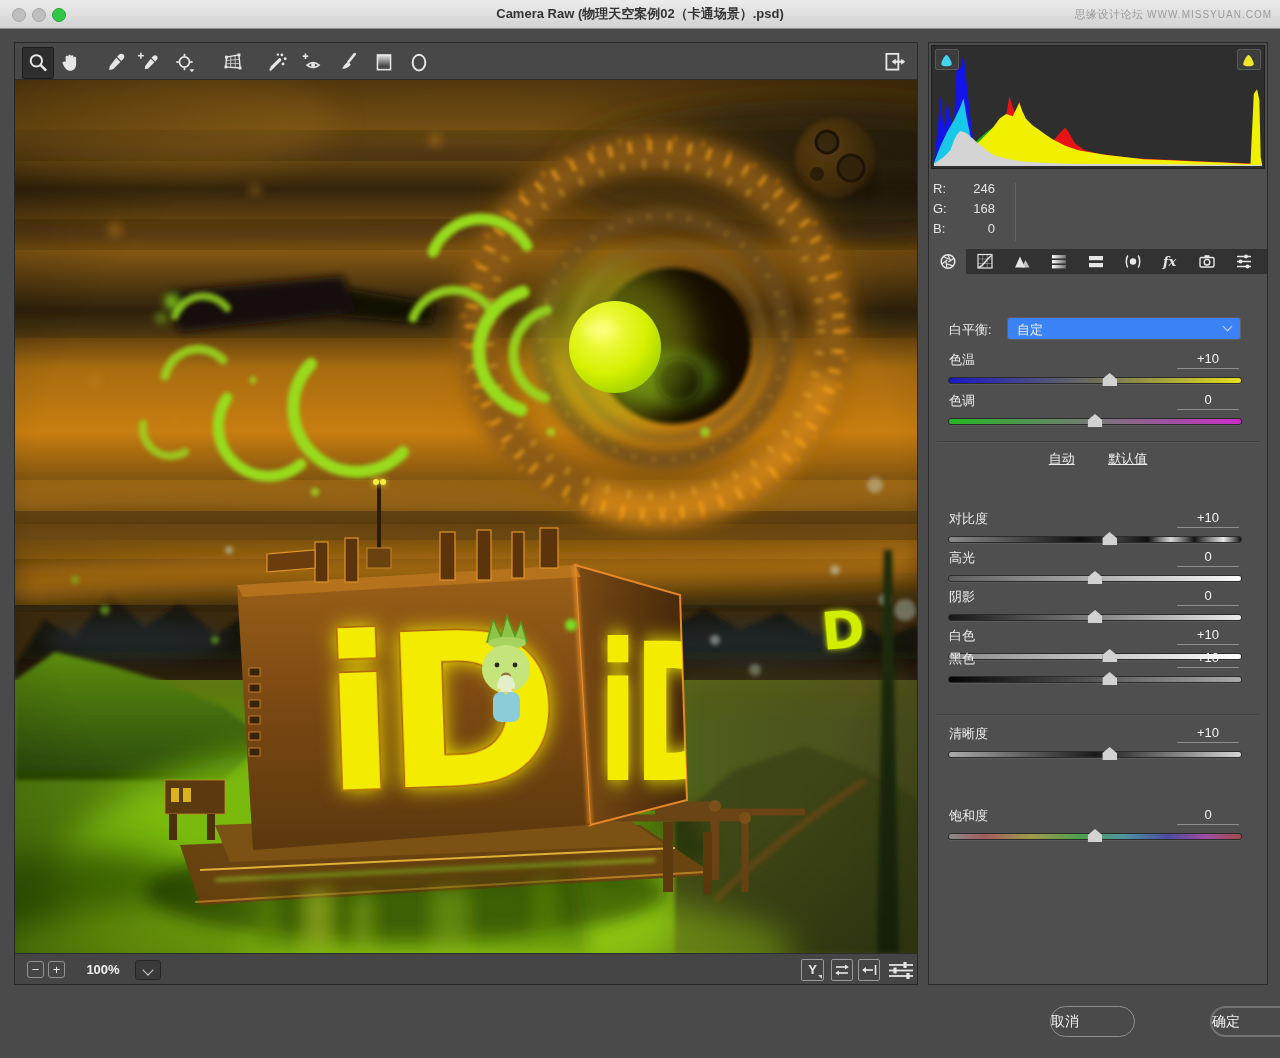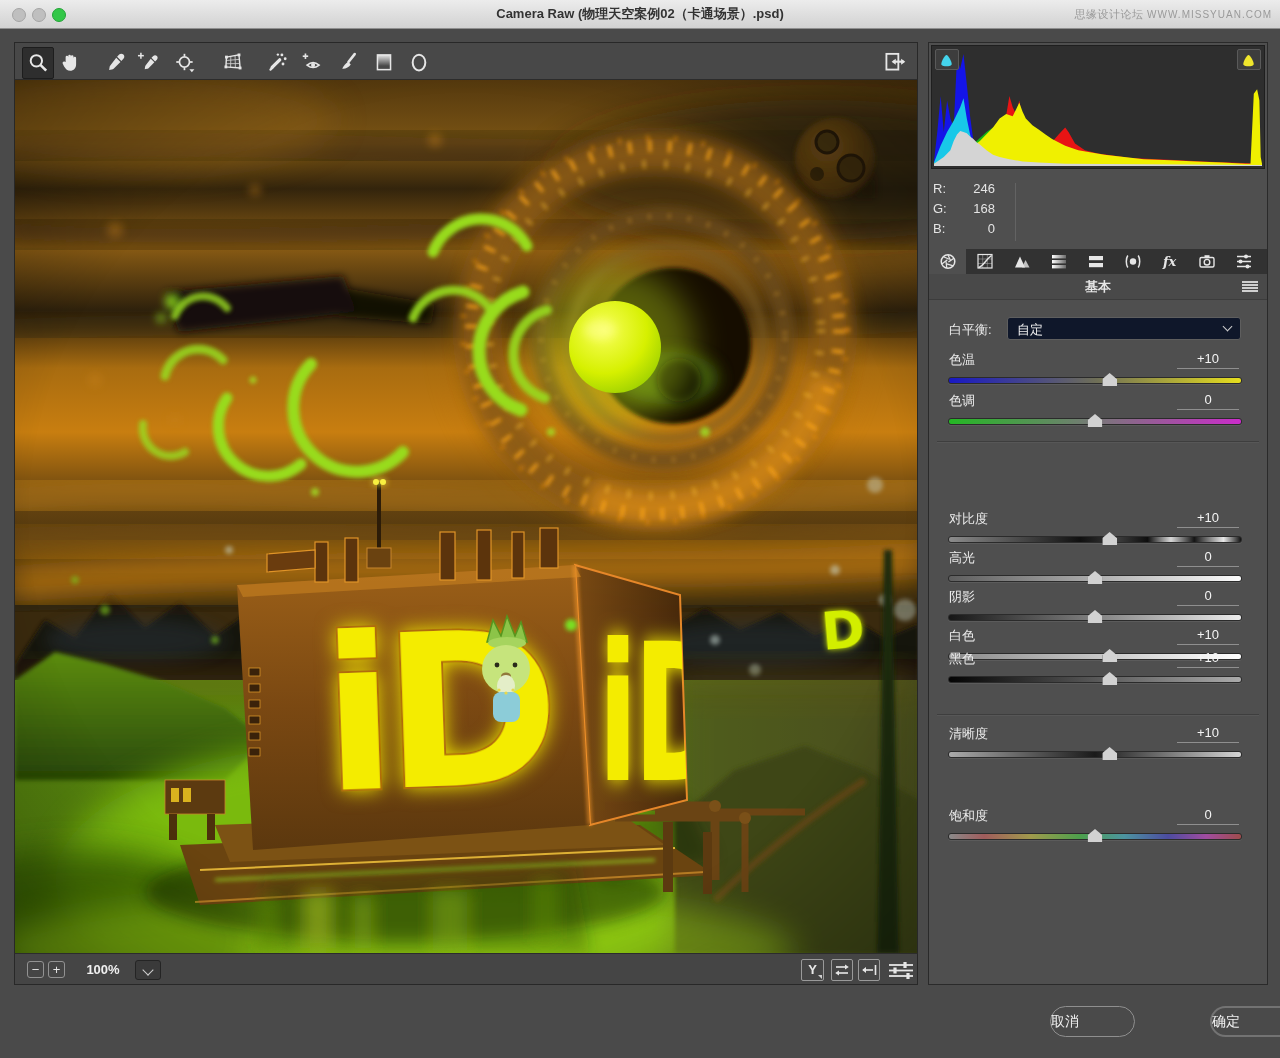--- a/index.html
+++ b/index.html
@@ -66,21 +66,21 @@
   .tab{position:absolute;top:0;width:37px;height:30px;text-decoration:underline;}
   .tab.sel{background:#4f4f4f;}
   .tab svg{position:absolute;left:10px;top:4px;}
   #panel-header{position:absolute;left:0;top:231px;width:338px;height:26px;background:#494949;
     border-bottom:1px solid #3c3c3c;box-sizing:border-box;}
   #panel-title{display:block;text-align:center;line-height:25px;font-size:13px;color:#e6e6e6;font-weight:700;}
   #panel-menu{position:absolute;right:9px;top:7px;width:16px;height:11px;
     background:repeating-linear-gradient(#cfcfcf 0 2px,transparent 2px 3px);}
   
   #wb-label{position:absolute;left:20px;top:278px;font-size:13px;color:#ebebeb;}
-  #wb-select{position:absolute;left:78px;top:274px;width:234px;height:23px;background:#0f172a;
+  #wb-select{position:absolute;left:78px;top:274px;width:234px;height:23px;background:#3b82f6;
     border:1px solid #5e5e5e;border-radius:3px;box-sizing:border-box;color:#f0f0f0;font-size:13px;}
   #wb-select .selval{position:absolute;left:9px;top:3px;}
   #wb-select .chev{left:auto;right:9px;top:5px;width:6px;height:6px;}
   .pdiv{position:absolute;left:8px;right:8px;height:1px;background:#3e3e3e;box-shadow:0 1px 0 rgba(255,255,255,.05);}
   #autorow{position:absolute;left:0;top:407px;width:338px;text-align:center;font-size:13px;color:#ebebeb;}
   #autorow span{text-decoration:underline;margin:0 15px;}
   .srow{position:absolute;left:0;width:338px;height:40px;}
   .slbl{position:absolute;left:20px;top:0;font-size:13px;color:#ebebeb;}
   .sval{position:absolute;right:28px;top:0;width:62px;text-align:center;font-size:13px;color:#f4f4f4;
     border-bottom:1px solid #8f8f8f;padding-bottom:2px;}
@@ -664,24 +664,20 @@
             </g>
             <g fill="#e6e6e6">
               <circle cx="11" cy="3.5" r="2"></circle>
               <circle cx="5.5" cy="8.5" r="2"></circle>
               <circle cx="12.5" cy="13.5" r="2"></circle>
             </g>
           </svg>
       </div>
     </div>
 
-    <div id="panel-header">
-      <span id="panel-title">基本</span>
-      <span id="panel-menu"></span>
-    </div>
 
     <span id="wb-label">白平衡:</span>
     <div id="wb-select">
       <span class="selval">自定</span>
       <span class="chev"></span>
     </div>
 
     <div class="srow" style="top:308px">
       <span class="slbl">色温</span>
       <span class="sval">+10</span>
@@ -691,20 +687,24 @@
     </div>
     <div class="srow" style="top:349px">
       <span class="slbl">色调</span>
       <span class="sval">0</span>
       <div class="strack track-tint">
           <div class="thumb" style="left: 50%;"></div>
         </div>
     </div>
 
     <div class="pdiv" style="top:398px"></div>
+    <div id="autorow">
+      <span>自动</span>
+      <span>默认值</span>
+    </div>
 
     <div class="srow" style="top:467px">
       <span class="slbl">对比度</span>
       <span class="sval">+10</span>
       <div class="strack track-contrast">
           <div class="thumb" style="left: 55%;"></div>
         </div>
     </div>
     <div class="srow" style="top:506px">
       <span class="slbl">高光</span>

